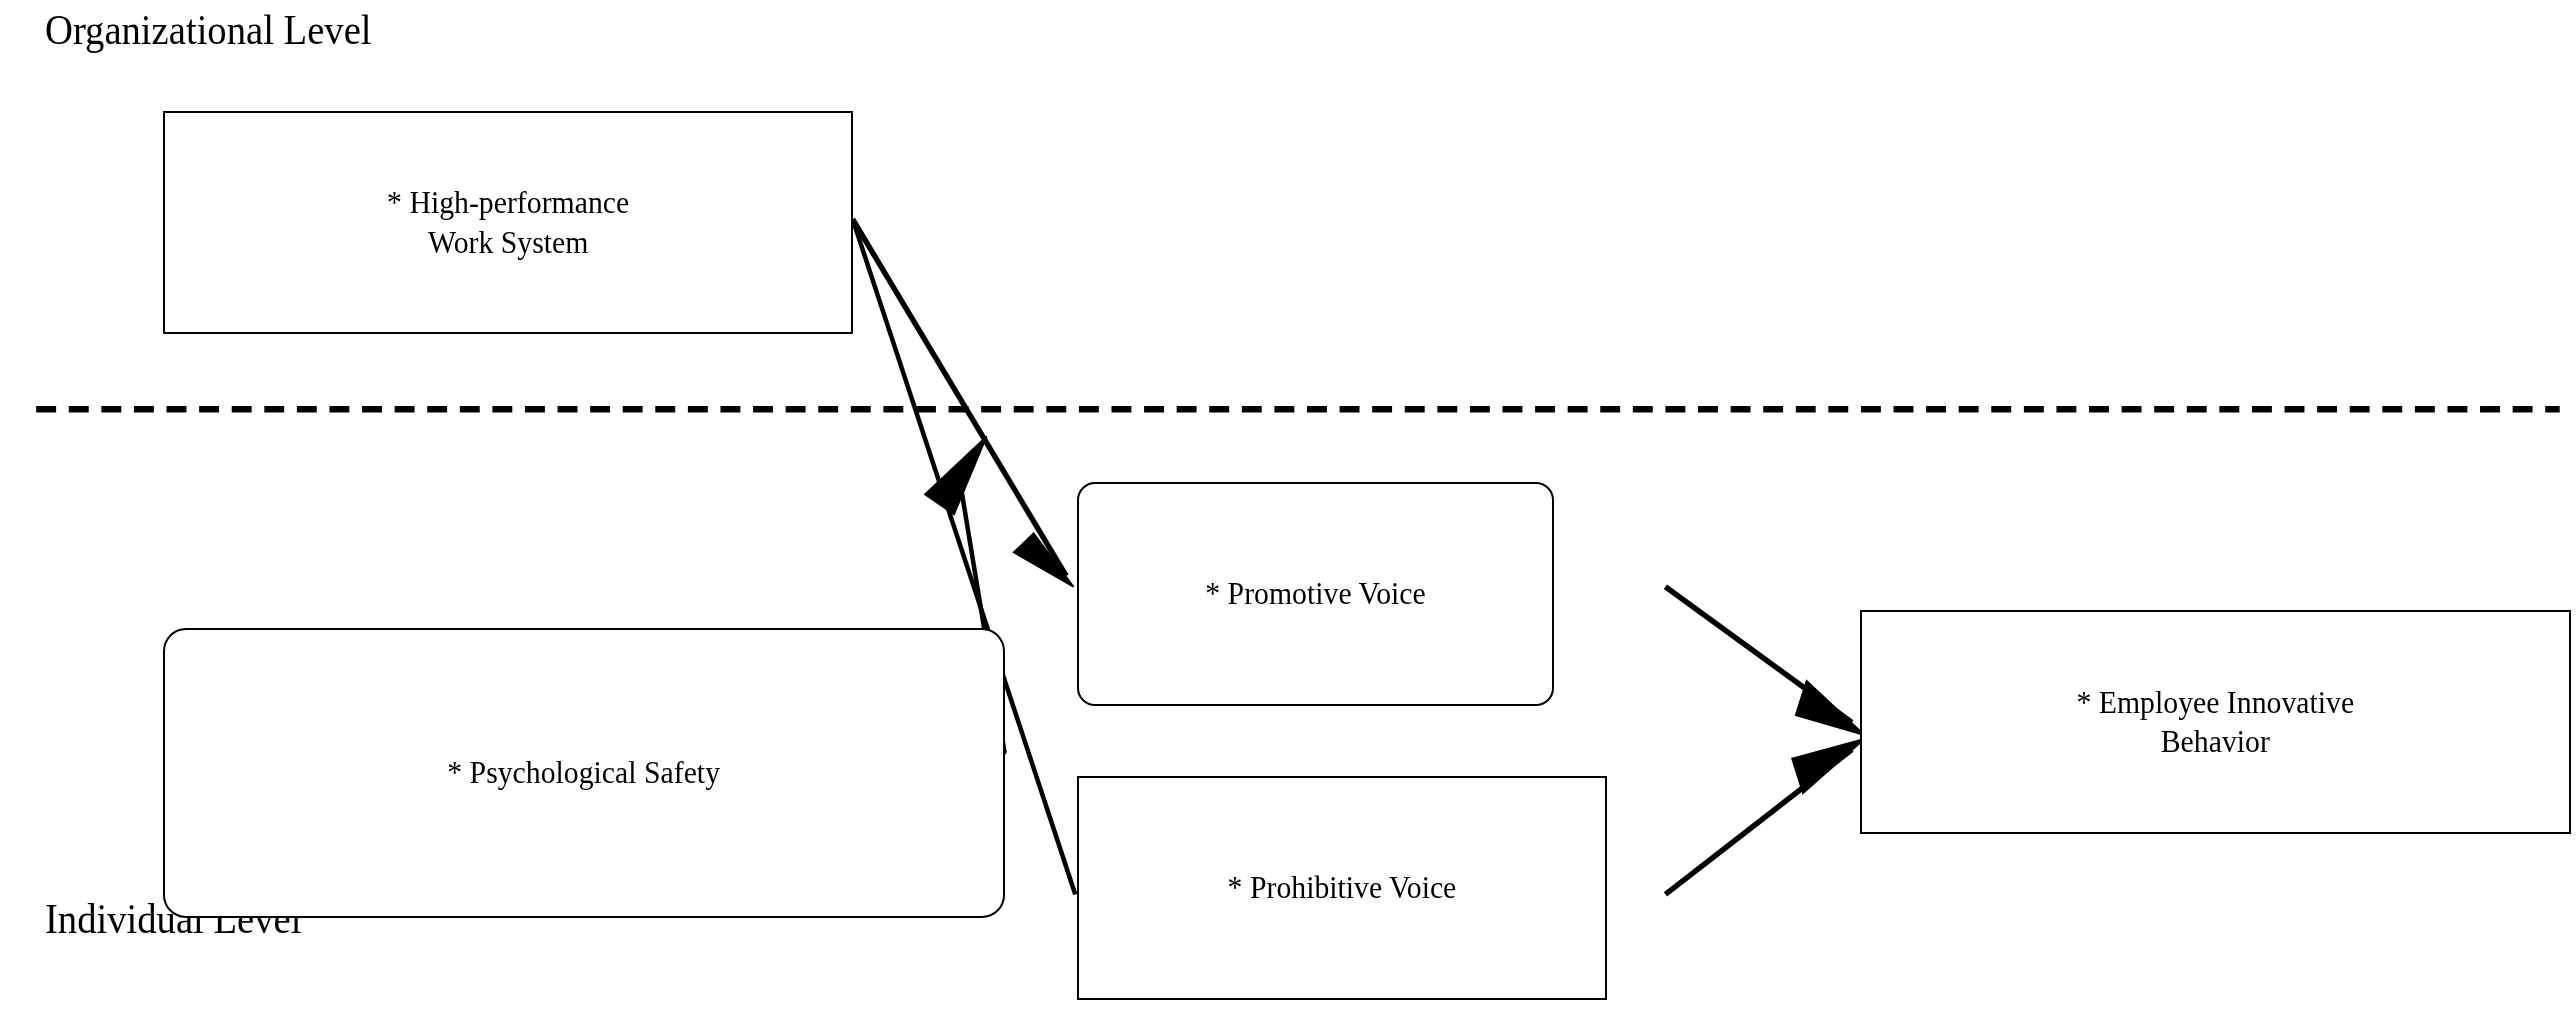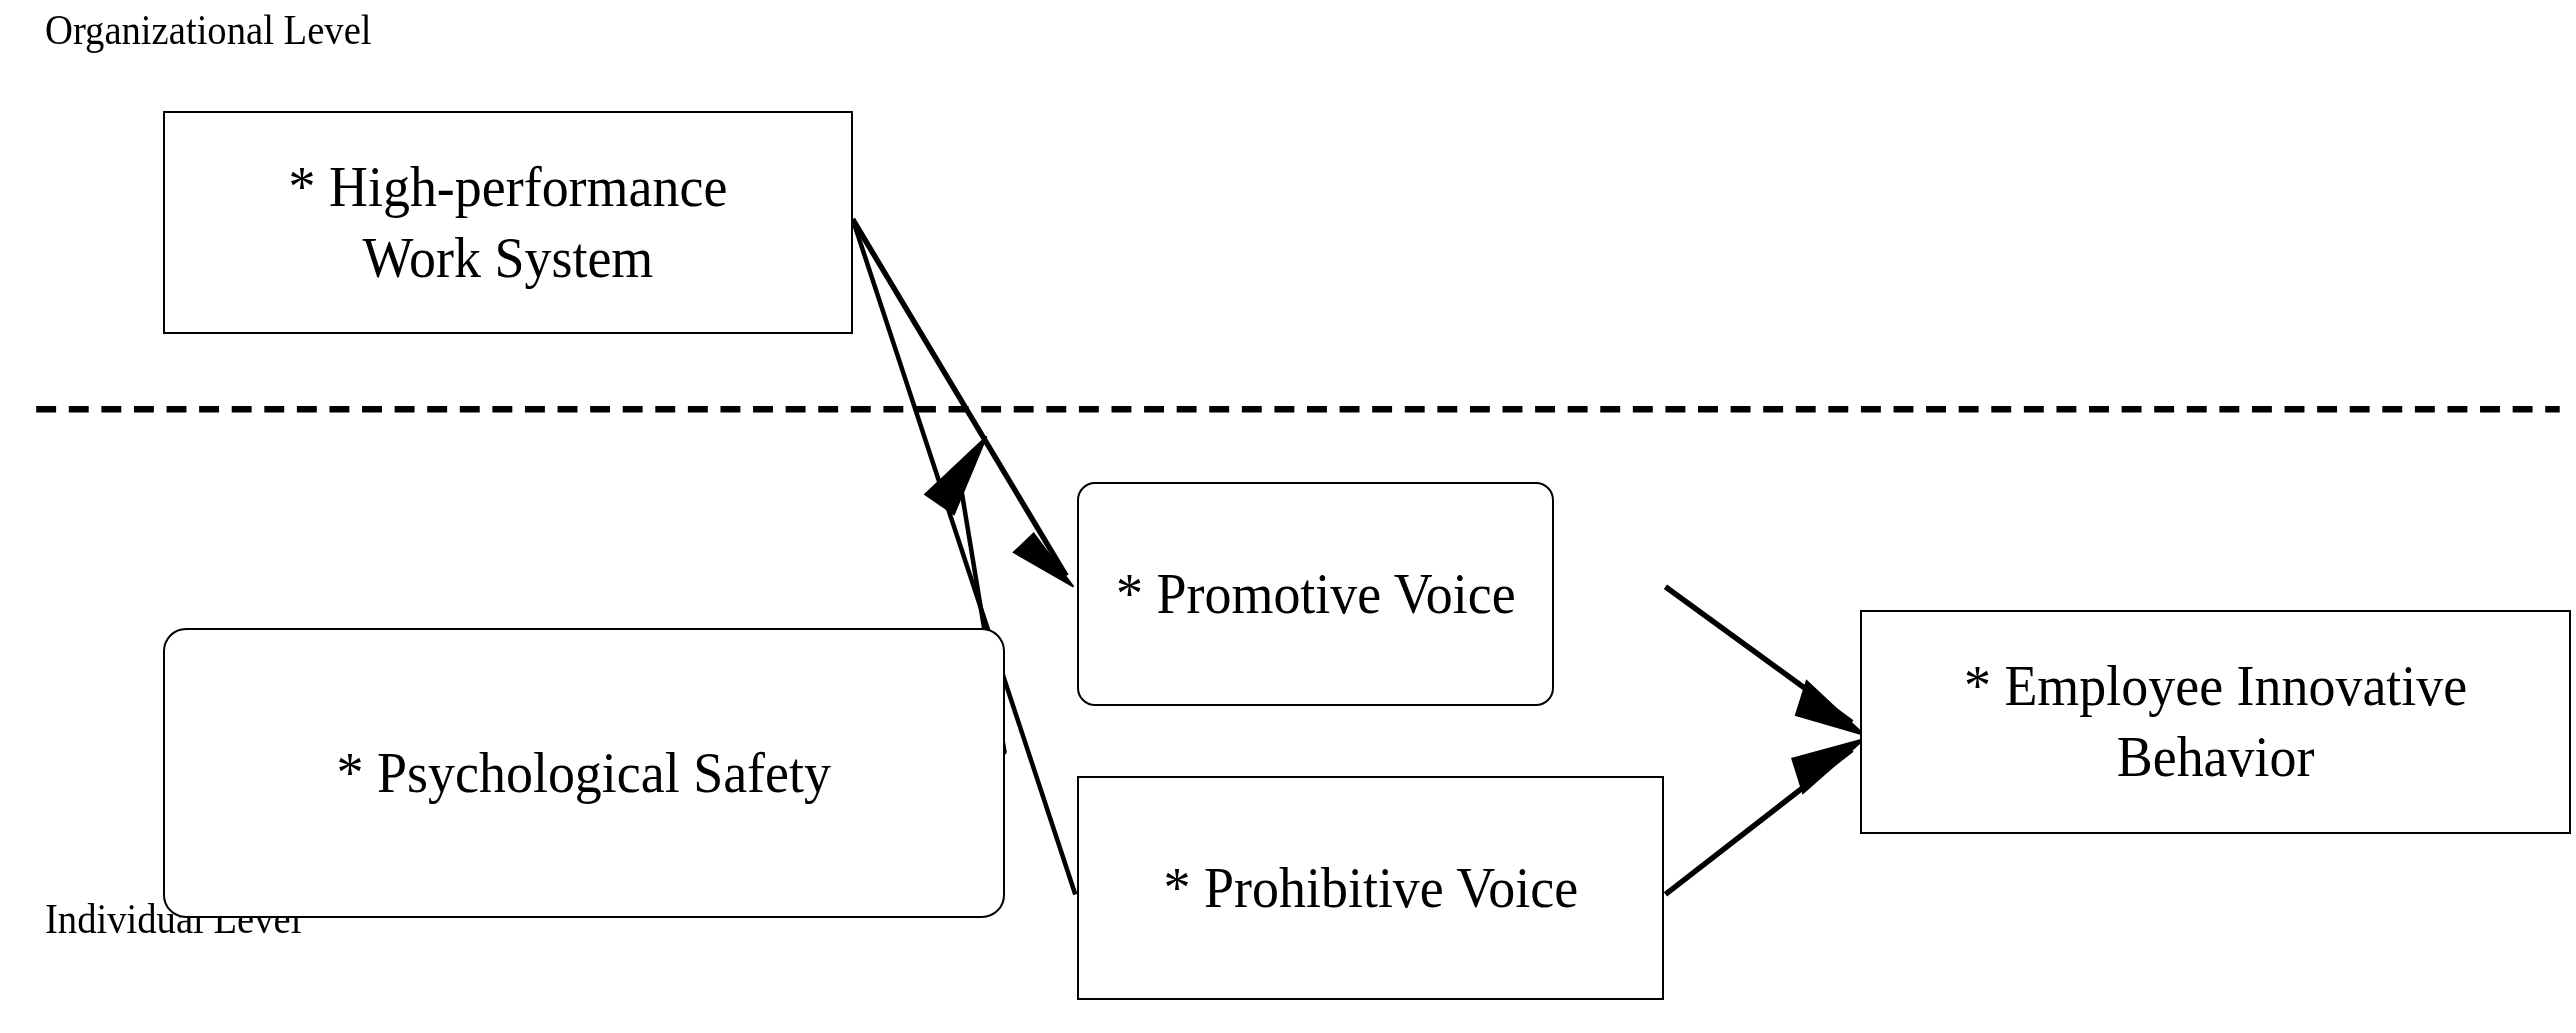--- a/index.html
+++ b/index.html
@@ -39,34 +39,34 @@
   .node {
     position: absolute;
     border: 2.7px solid #000000;
     background: #ffffff;
     box-sizing: border-box;
     display: flex;
     align-items: center;
     justify-content: center;
     text-align: center;
     color: #000000;
-    font-size: 58px;
+    font-size: 32px;
     line-height: 1.22;
     white-space: pre-line;
     transform-origin: center center;
   }
   .node .node-text {
     display: block;
     white-space: pre-line;
     transform: scaleX(0.93);
   }
   #node-hpws      { left: 163px;  top: 111px; width: 690px; height: 223px; }
   #node-psafety   { left: 163px;  top: 628px; width: 842px; height: 290px; border-radius: 23px; }
   #node-promotive { left: 1077px; top: 482px; width: 477px; height: 224px; border-radius: 18px; }
-  #node-prohibitive { left: 1077px; top: 776px; width: 587px; height: 224px; }
+  #node-prohibitive { left: 1077px; top: 776px; width: 530px; height: 224px; }
   #node-eib       { left: 1860px; top: 610px; width: 711px; height: 224px; }
 </style>
 </head>
 <body>
 
 <div id="canvas">
 
   <svg id="edges" viewBox="0 0 2846 1142" width="2576" height="1034" xmlns="http://www.w3.org/2000/svg">
 
     <line x1="40" y1="452" x2="2828" y2="452" stroke="#000000" stroke-width="7" stroke-dasharray="22 14" stroke-linecap="butt"></line>

